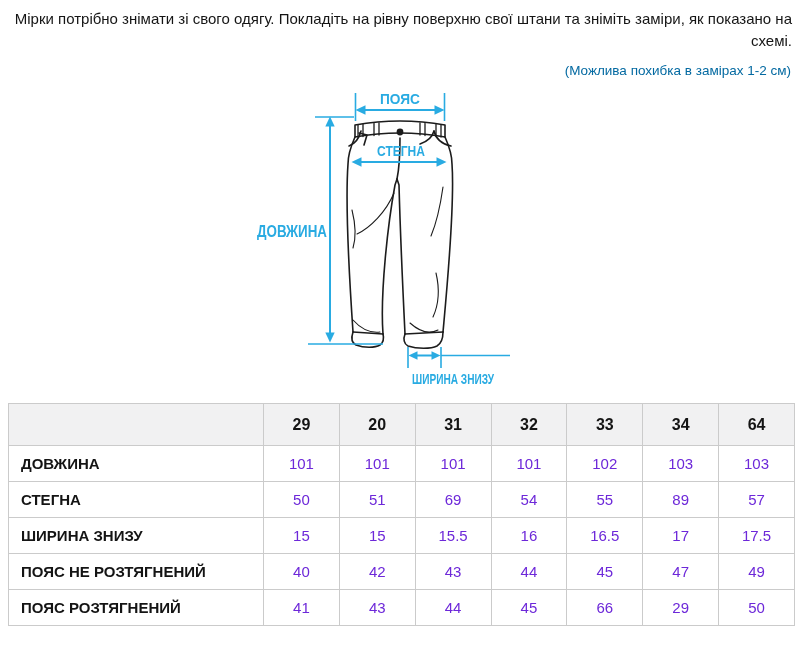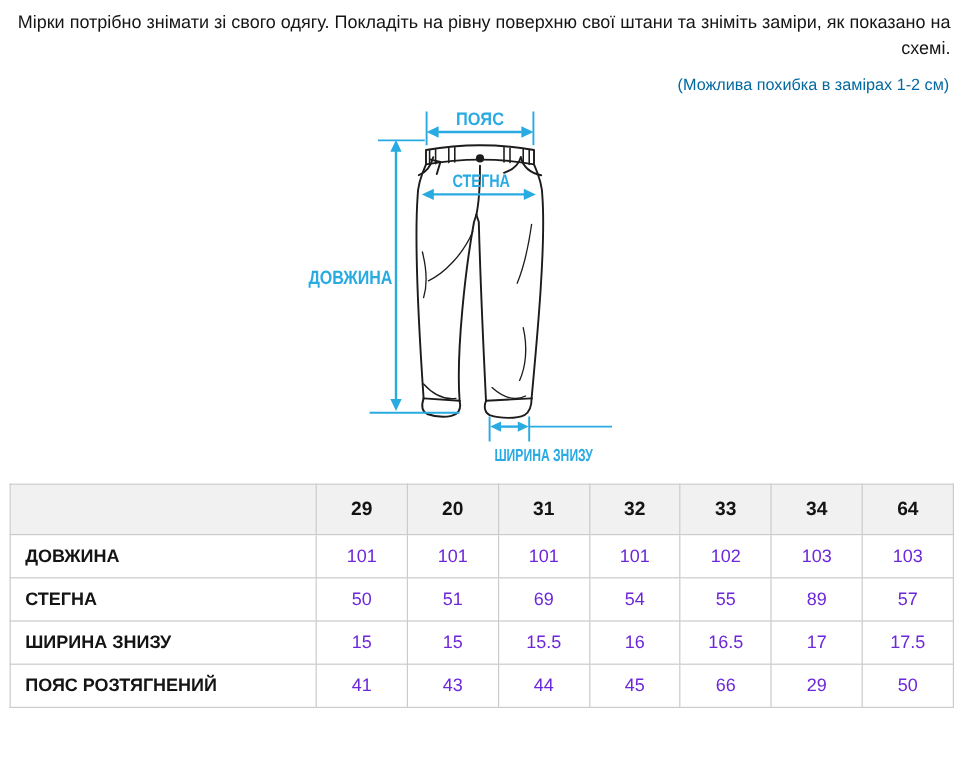--- a/index.html
+++ b/index.html
@@ -171,20 +171,30 @@
       <td class="row-label">ШИРИНА ЗНИЗУ</td>
       <td>15</td>
       <td>15</td>
       <td>15.5</td>
       <td>16</td>
       <td>16.5</td>
       <td>17</td>
       <td>17.5</td>
     </tr>
     <tr>
+      <td class="row-label">ПОЯС НЕ РОЗТЯГНЕНИЙ</td>
+      <td>40</td>
+      <td>42</td>
+      <td>43</td>
+      <td>44</td>
+      <td>45</td>
+      <td>47</td>
+      <td>49</td>
+    </tr>
+    <tr>
       <td class="row-label">ПОЯС РОЗТЯГНЕНИЙ</td>
       <td>41</td>
       <td>43</td>
       <td>44</td>
       <td>45</td>
       <td>66</td>
       <td>29</td>
       <td>50</td>
     </tr>
   </tbody>

